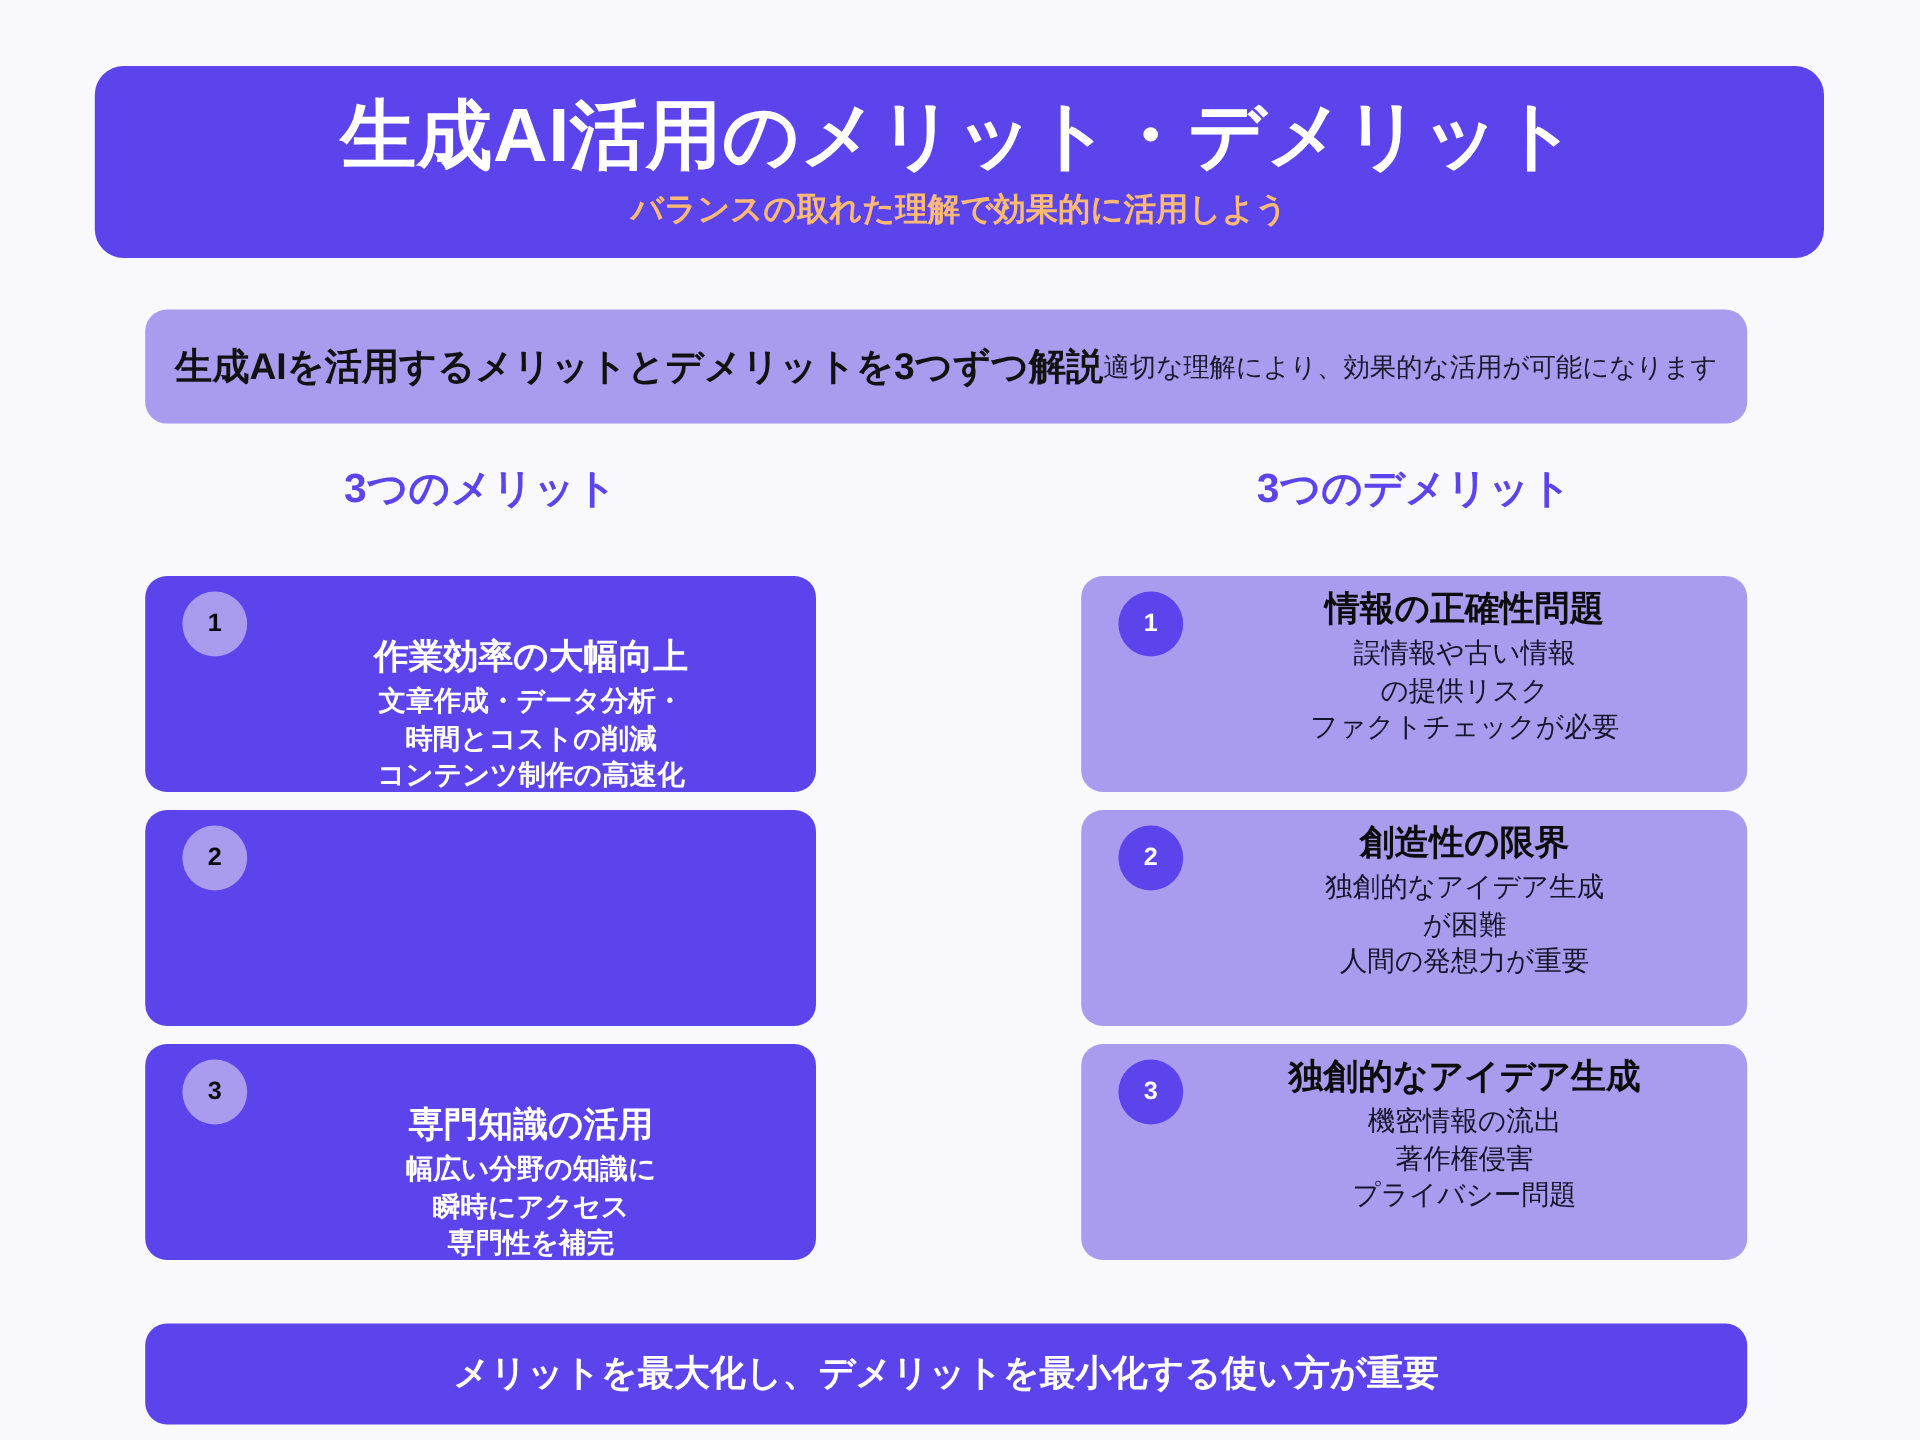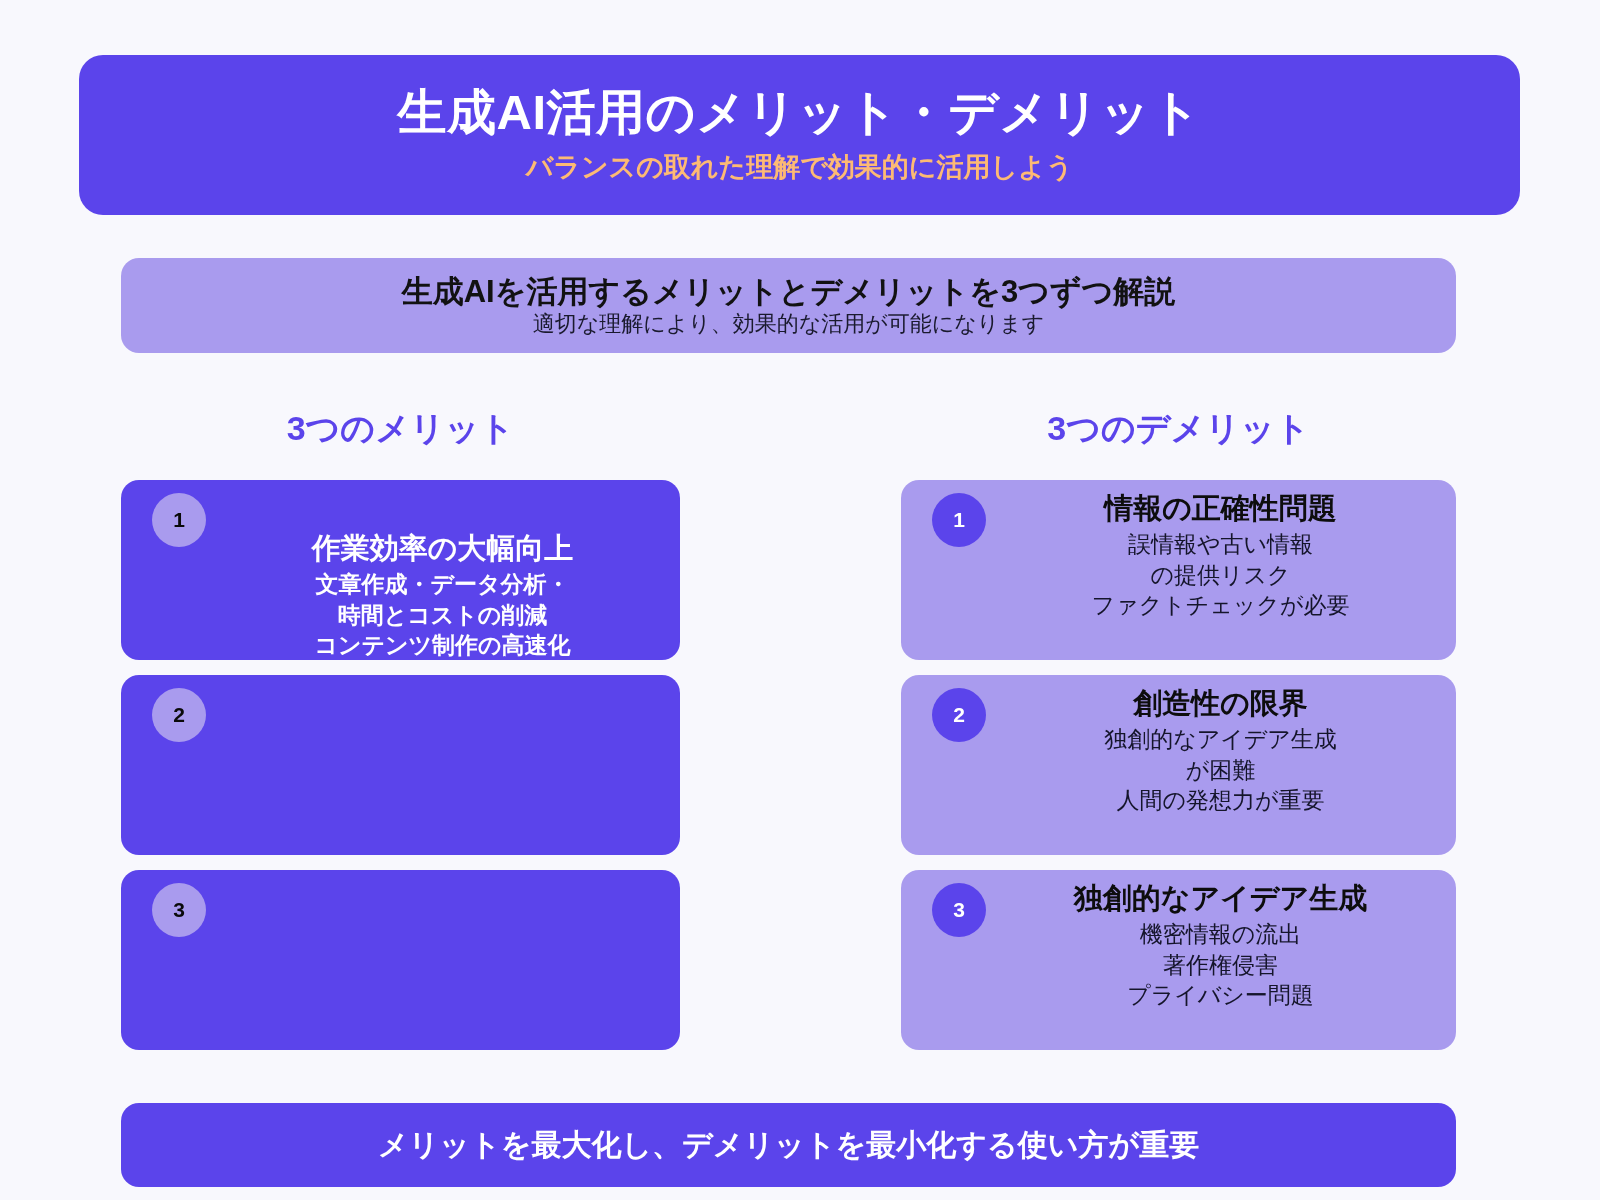--- a/index.html
+++ b/index.html
@@ -29,21 +29,21 @@
     background: #5b44eb;
     border-radius: 24px;
     display: flex;
     flex-direction: column;
     align-items: center;
     justify-content: center;
     gap: 14px;
   }
   .header-title {
     color: #ffffff;
-    font-size: 49px;
+    font-size: 63px;
     font-weight: 700;
     letter-spacing: 0.5px;
     line-height: 1.05;
     text-align: center;
   }
   .header-subtitle {
     color: #fdba74;
     font-size: 27px;
     font-weight: 700;
     line-height: 1.1;
@@ -53,21 +53,21 @@
   
   .banner {
     position: absolute;
     left: 121px;
     top: 258px;
     width: 1335px;
     height: 95px;
     background: #a99bee;
     border-radius: 18px;
     display: flex;
-    flex-direction: column;
+    flex-direction: row;
     align-items: center;
     justify-content: center;
   }
   .banner-title {
     color: #121212;
     font-size: 31px;
     font-weight: 700;
     line-height: 1.2;
     text-align: center;
   }
@@ -76,21 +76,21 @@
     font-size: 22px;
     font-weight: 400;
     line-height: 1.2;
     text-align: center;
     margin-top: 1px;
   }
 
   
   .col-heading {
     position: absolute;
-    top: 410px;
+    top: 389px;
     font-size: 34px;
     font-weight: 700;
     color: #5b44eb;
     text-align: center;
     line-height: 1.1;
   }
   .col-heading.left  { left: 121px; width: 559px; }
   .col-heading.right { left: 901px; width: 555px; }
 
   
@@ -192,20 +192,28 @@
       </div>
     </div>
   </div>
 
   <div class="card merit r2">
     <div class="badge">2</div>
   </div>
 
   <div class="card merit r3">
     <div class="badge">3</div>
+    <div class="card-body">
+      <div class="card-title">専門知識の活用</div>
+      <div class="card-desc">
+        <div>幅広い分野の知識に</div>
+        <div>瞬時にアクセス</div>
+        <div>専門性を補完</div>
+      </div>
+    </div>
   </div>
 
   <div class="card demerit r1">
     <div class="badge">1</div>
     <div class="card-body">
       <div class="card-title">情報の正確性問題</div>
       <div class="card-desc">
         <div>誤情報や古い情報</div>
         <div>の提供リスク</div>
         <div>ファクトチェックが必要</div>

